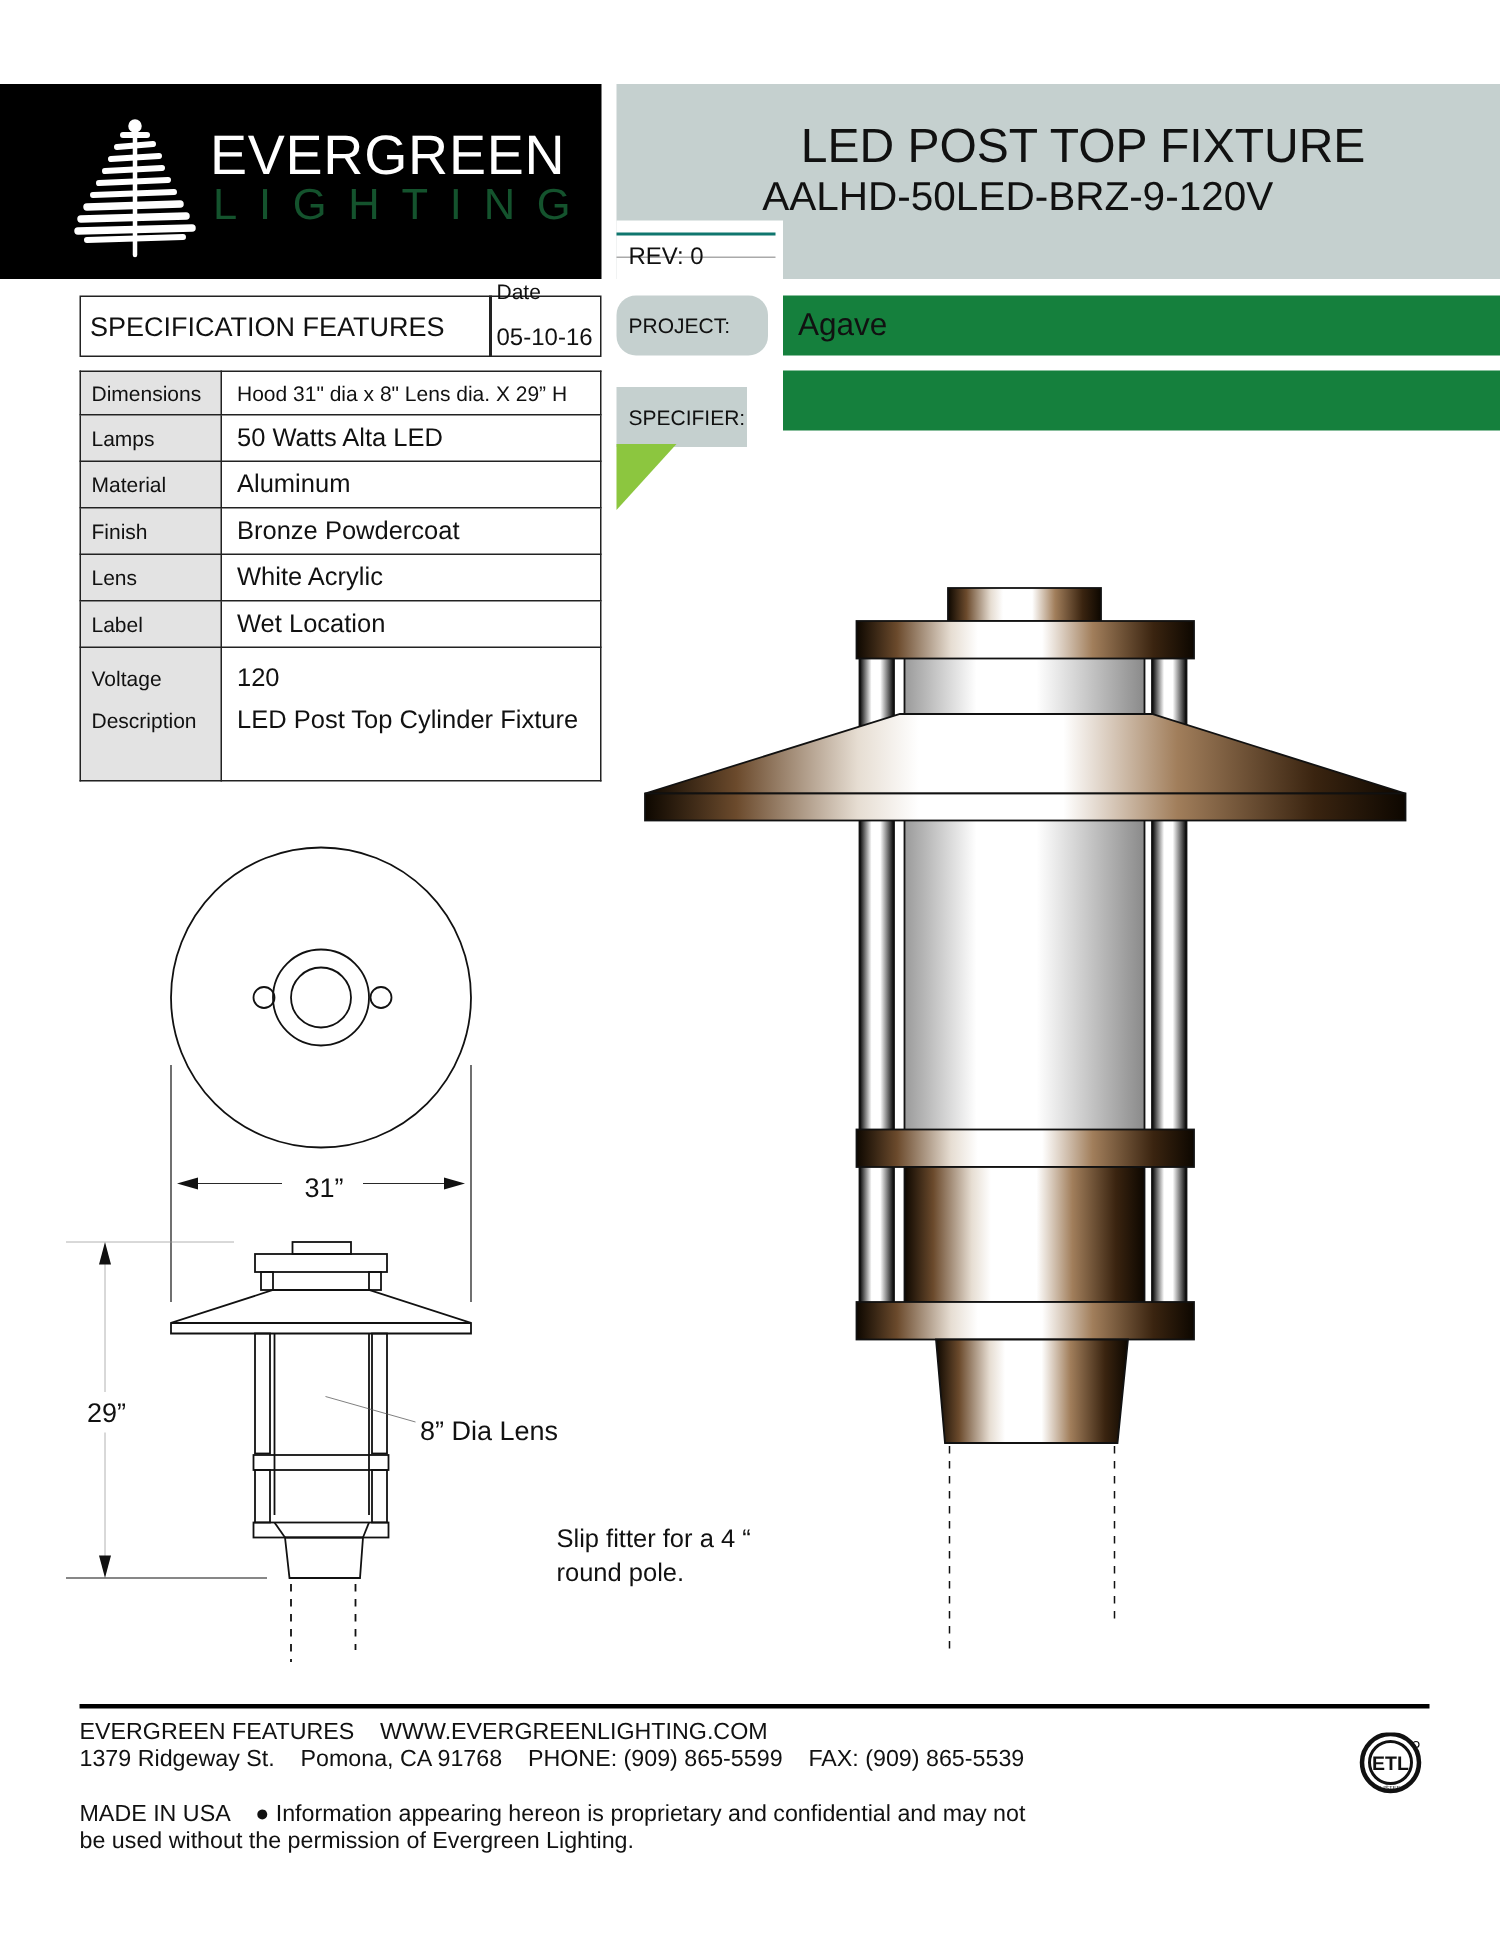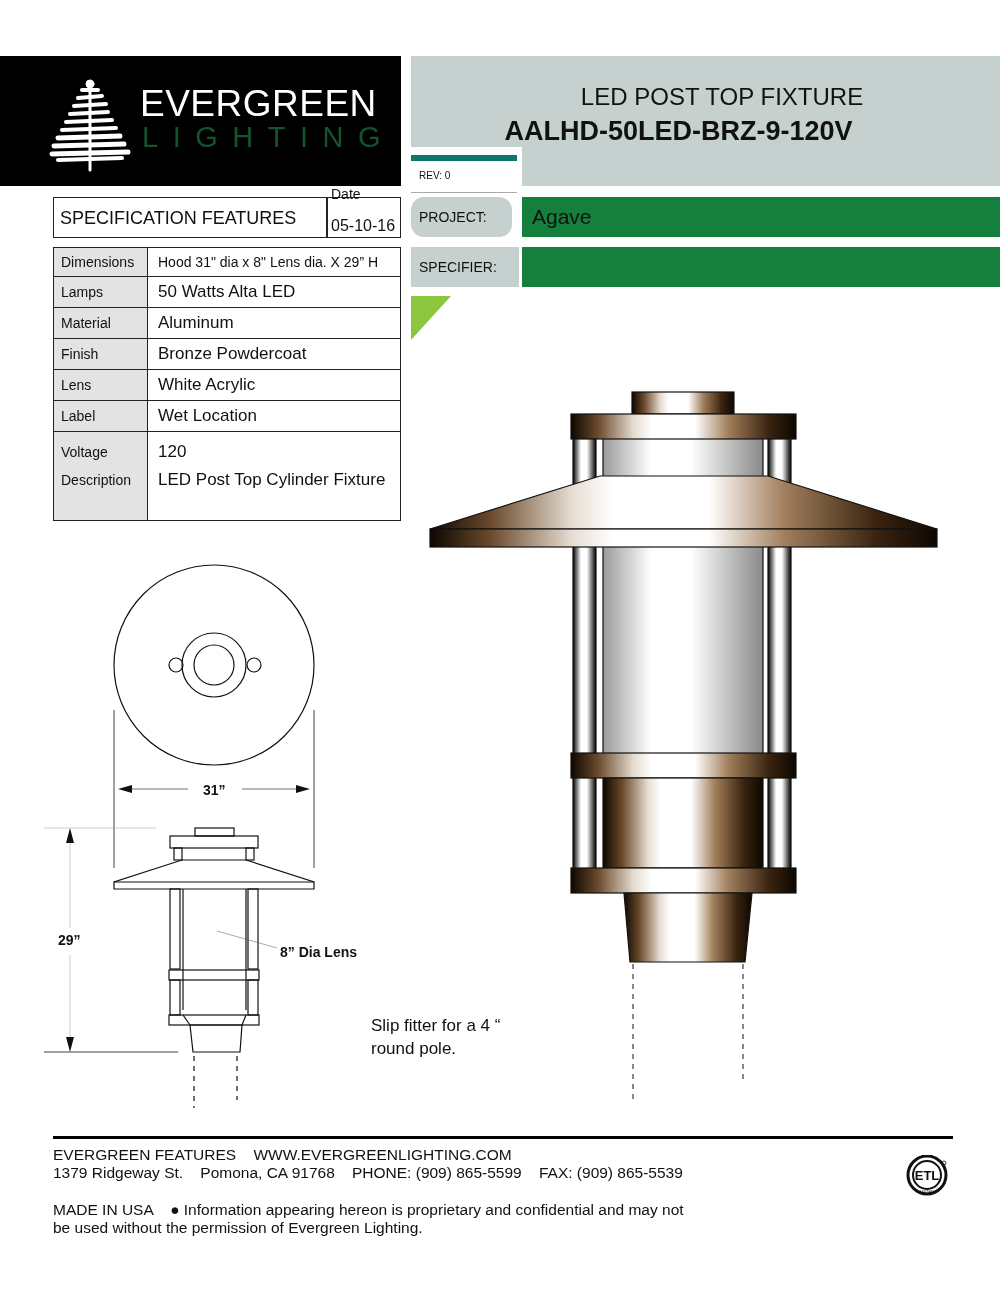--- a/index.html
+++ b/index.html
@@ -11,24 +11,24 @@
     .abs { position: absolute; }
 
     
     .logo-block { left: 0; top: 56px; width: 401px; height: 130px; background: #000; }
     .logo-title { left: 140px; top: 84px; color: #fff; font-size: 37px; letter-spacing: 0.5px; font-weight: normal; line-height: 40px; }
     .logo-sub { left: 142px; top: 122px; color: #14532d; font-size: 29px; letter-spacing: 14.5px; line-height: 30px; }
     .tree { left: 48px; top: 76px; width: 84px; height: 96px; }
 
     
     .title-band { left: 411px; top: 56px; width: 589px; height: 130px; background: #c5d0cf; }
-    .title-1 { left: 411px; top: 80px; width: 589px; text-align: center; font-size: 24px; padding-left: 33px; box-sizing: border-box; line-height: 34px; }
-    .title-2 { left: 411px; top: 114px; width: 493px; text-align: center; font-size: 27px; padding-left: 42px; box-sizing: border-box; line-height: 34px; font-weight: bold; }
+    .title-1 { left: 411px; top: 80px; width: 589px; text-align: center; font-size: 32px; padding-left: 33px; box-sizing: border-box; line-height: 34px; }
+    .title-2 { left: 411px; top: 114px; width: 493px; text-align: center; font-size: 27px; padding-left: 42px; box-sizing: border-box; line-height: 34px; }
     .rev-box { left: 411px; top: 147px; width: 111px; height: 39px; background: #fff; }
-    .rev-inner { left: 411px; top: 155px; width: 106px; height: 38px; border-top: 6px solid #0f766e; border-bottom: 1px solid #aaa; box-sizing: border-box; font-size: 10px; line-height: 29px; padding-left: 8px; }
+    .rev-inner { left: 411px; top: 155px; width: 106px; height: 17px; border-top: 2px solid #0f766e; border-bottom: 1px solid #aaa; box-sizing: border-box; font-size: 16px; line-height: 29px; padding-left: 8px; }
 
     
     .label-cell { background: #c5d0cf; font-size: 14px; line-height: 40px; padding-left: 8px; box-sizing: border-box; }
     .value-cell { background: #15803d; font-size: 21px; line-height: 40px; padding-left: 10px; box-sizing: border-box; }
     .green-tri { left: 411px; top: 296px; width: 0; height: 0; border-top: 44px solid #8cc63f; border-right: 40px solid transparent; }
 
     
     .spec-header { left: 53px; top: 197px; width: 348px; height: 41px; border: 1.5px solid #222; box-sizing: border-box; }
     .spec-title { left: 60px; top: 205px; font-size: 18px; line-height: 26px; }
     .spec-date-div { left: 326px; top: 197px; width: 1.5px; height: 41px; background: #222; }
@@ -40,21 +40,21 @@
     .spec-table td { border: 1.5px solid #222; padding: 0 0 0 7px; vertical-align: middle; }
     .spec-table td.k { background: #e3e3e3; width: 86px; font-size: 14px; }
     .spec-table td.v { font-size: 17px; padding-left: 10px; }
     .spec-table td.v.small { font-size: 14px; }
     .spec-table tr.r1 td { height: 28px; }
     .spec-table tr.r td { height: 30px; }
     .spec-table tr.last td { height: 82px; vertical-align: top; padding-top: 6px; }
     .stack-line { display: block; line-height: 30px; }
 
     .note { left: 371px; top: 1014px; font-size: 17px; line-height: 23px; }
-    .dim-label { font-size: 14px; font-weight: bold; }
+    .dim-label { font-size: 18px; }
 
     
     .footer-rule { left: 53px; top: 1136px; width: 900px; height: 3px; background: #000; }
     .footer-line { left: 53px; font-size: 15.5px; line-height: 19px; white-space: pre; }
     .etl { left: 904px; top: 1155px; width: 48px; height: 42px; }
   </style>
 </head>
 <body>
 
 <div class="abs logo-block"></div>
@@ -78,21 +78,21 @@
 <div class="abs logo-sub">LIGHTING</div>
 
 <div class="abs title-band"></div>
 <div class="abs title-1">LED POST TOP FIXTURE</div>
 <div class="abs title-2">AALHD-50LED-BRZ-9-120V</div>
 <div class="abs rev-box"></div>
 <div class="abs rev-inner">REV: 0</div>
 
 <div class="abs label-cell" style="left:411px;top:197px;width:101px;height:40px;border-radius:13px;">PROJECT:</div>
 <div class="abs value-cell" style="left:522px;top:197px;width:478px;height:40px;">Agave</div>
-<div class="abs label-cell" style="left:411px;top:247px;width:108px;height:40px;">SPECIFIER:</div>
+<div class="abs label-cell" style="left:411px;top:258px;width:87px;height:40px;">SPECIFIER:</div>
 <div class="abs value-cell" style="left:522px;top:247px;width:478px;height:40px;"></div>
 <div class="abs green-tri"></div>
 
 <div class="abs spec-header"></div>
 <div class="abs spec-title">SPECIFICATION FEATURES</div>
 <div class="abs spec-date-div"></div>
 <div class="abs spec-date-label">Date</div>
 <div class="abs spec-date-value">05-10-16</div>
 
 <table class="abs spec-table">

